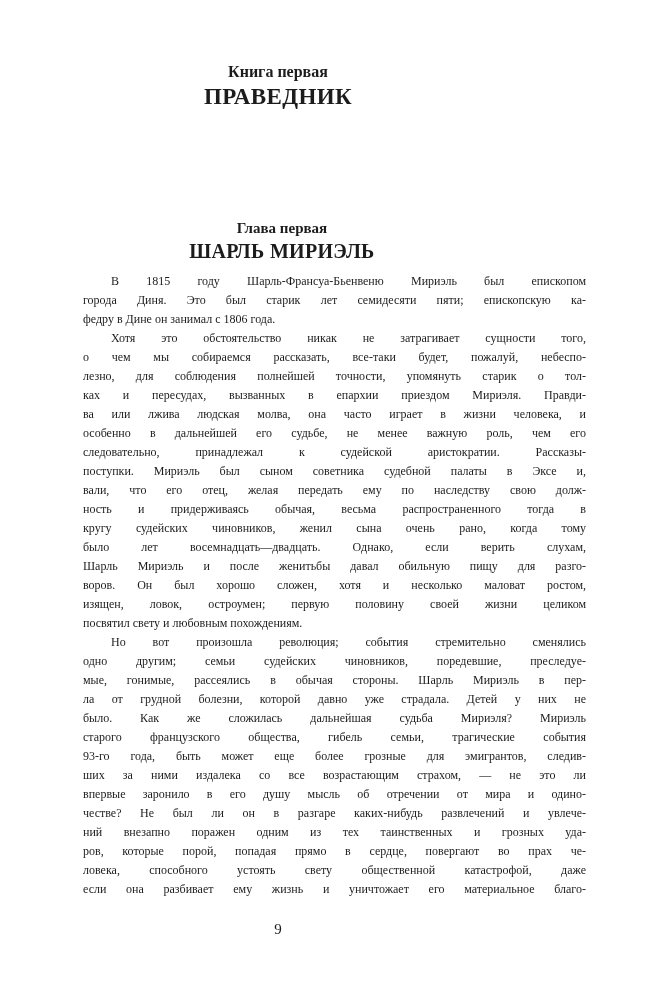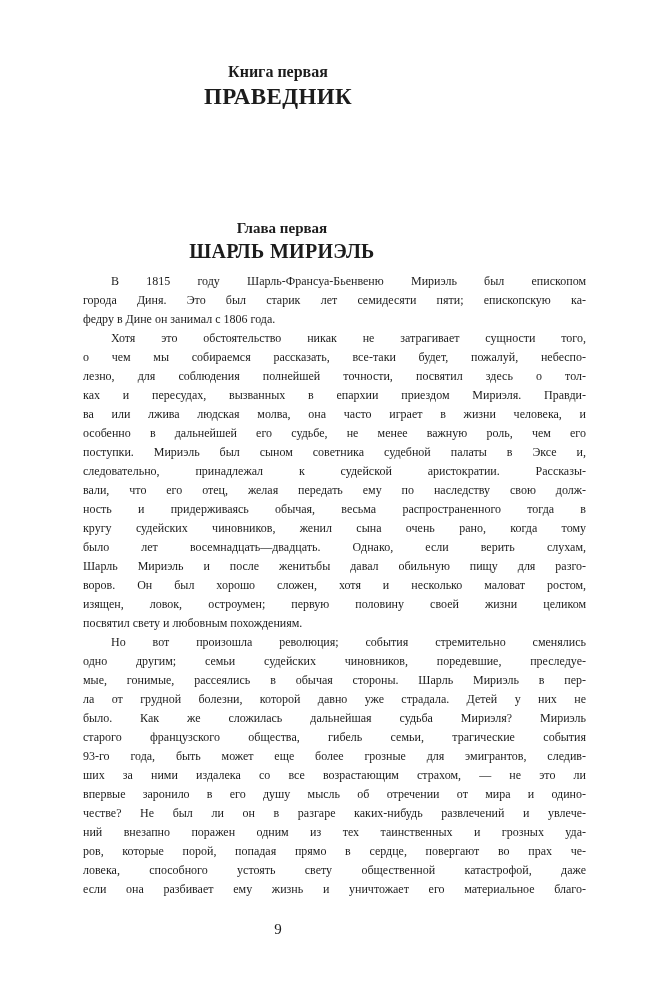--- a/index.html
+++ b/index.html
@@ -101,26 +101,26 @@
     <div class="chapter-kicker">Глава первая</div>
     <div class="chapter-title">ШАРЛЬ МИРИЭЛЬ</div>
   </div>
 
   <div class="body-text">
       <div class="line indent">В 1815 году Шарль-Франсуа-Бьенвеню Мириэль был епископом</div>
       <div class="line">города Диня. Это был старик лет семидесяти пяти; епископскую ка-</div>
       <div class="line no-justify">федру в Дине он занимал с 1806 года.</div>
       <div class="line indent">Хотя это обстоятельство никак не затрагивает сущности того,</div>
       <div class="line">о чем мы собираемся рассказать, все-таки будет, пожалуй, небеспо-</div>
-      <div class="line">лезно, для соблюдения полнейшей точности, посвятил здесь о тол-</div>
+      <div class="line">лезно, для соблюдения полнейшей точности, упомянуть старик о тол-</div>
       <div class="line">ках и пересудах, вызванных в епархии приездом Мириэля. Правди-</div>
       <div class="line">ва или лжива людская молва, она часто играет в жизни человека, и</div>
       <div class="line">особенно в дальнейшей его судьбе, не менее важную роль, чем его</div>
+      <div class="line">следовательно, принадлежал к судейской аристократии. Рассказы-</div>
       <div class="line">поступки. Мириэль был сыном советника судебной палаты в Эксе и,</div>
-      <div class="line">следовательно, принадлежал к судейской аристократии. Рассказы-</div>
       <div class="line">вали, что его отец, желая передать ему по наследству свою долж-</div>
       <div class="line">ность и придерживаясь обычая, весьма распространенного тогда в</div>
       <div class="line">кругу судейских чиновников, женил сына очень рано, когда тому</div>
       <div class="line">было лет восемнадцать—двадцать. Однако, если верить слухам,</div>
       <div class="line">Шарль Мириэль и после женитьбы давал обильную пищу для разго-</div>
       <div class="line">воров. Он был хорошо сложен, хотя и несколько маловат ростом,</div>
       <div class="line">изящен, ловок, остроумен; первую половину своей жизни целиком</div>
       <div class="line no-justify">посвятил свету и любовным похождениям.</div>
       <div class="line indent">Но вот произошла революция; события стремительно сменялись</div>
       <div class="line">одно другим; семьи судейских чиновников, поредевшие, преследуе-</div>

